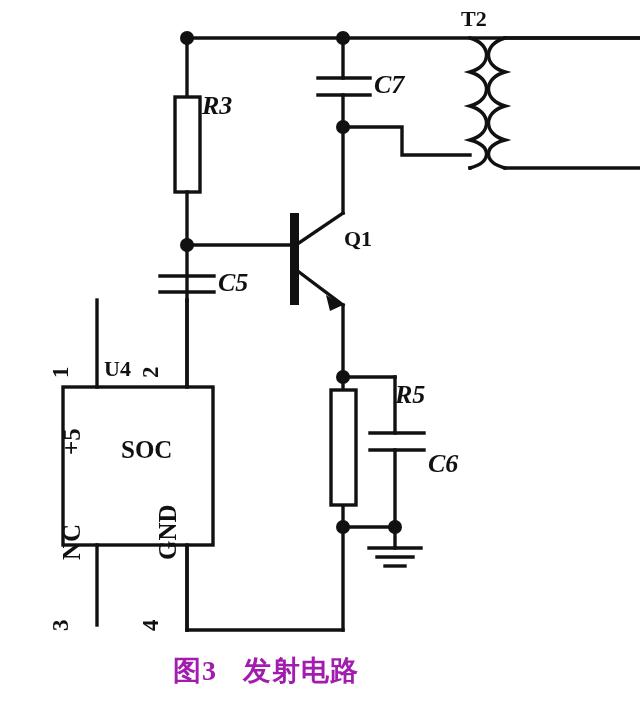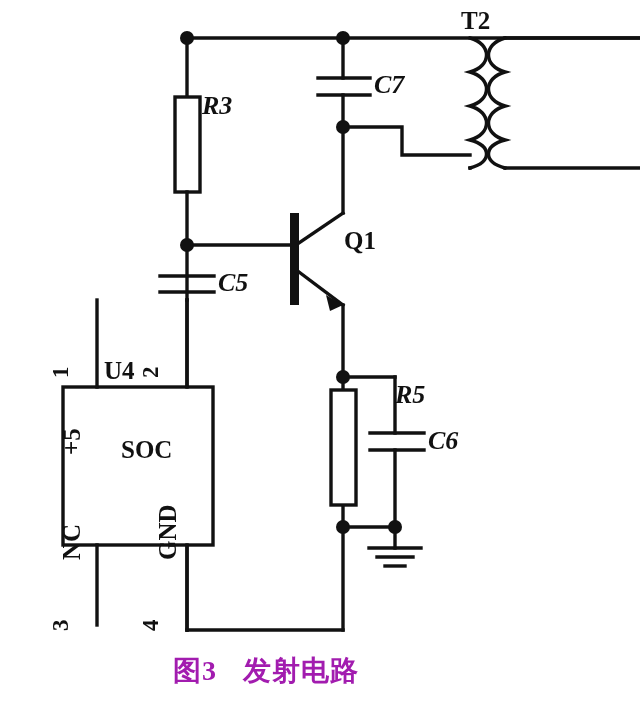--- a/index.html
+++ b/index.html
@@ -6,21 +6,21 @@
   body{
     width:640px;height:710px;position:relative;overflow:hidden;
     font-family:"Liberation Serif", serif;
     color:#111;
   }
   #schematic-root{position:absolute;inset:0;width:640px;height:710px;}
   svg.circuit{position:absolute;left:0;top:0;width:640px;height:710px;}
 
   .lbl{position:absolute;white-space:nowrap;line-height:1;}
   .comp-label{font-family:"Liberation Serif", serif;font-style:italic;font-weight:bold;font-size:26px;}
-  .ref-label{font-family:"Liberation Serif", serif;font-weight:bold;font-size:25px;font-style:normal;}
+  .ref-label{font-family:"Liberation Serif", serif;font-weight:bold;font-size:22px;font-style:normal;}
   .pin-num{font-family:"Liberation Serif", serif;font-weight:bold;font-size:23px;}
   .chip-txt{font-family:"Liberation Serif", serif;font-weight:bold;font-size:25px;}
   .rot90{transform:rotate(-90deg);transform-origin:left bottom;}
 
   .caption{
     position:absolute;left:0;top:652px;width:532px;text-align:center;
     font-family:"DejaVu Sans", sans-serif;font-weight:bold;font-size:28px;
     letter-spacing:1px;color:#a21caf;
   }
   .caption .num{font-family:"Liberation Serif", serif;}
@@ -139,21 +139,21 @@
   <div class="lbl comp-label" style="left:202px;top:93px;">R3</div>
 
   <div class="lbl comp-label" style="left:374px;top:72px;">C7</div>
 
   <div class="lbl ref-label" style="left:344px;top:228px;">Q1</div>
 
   <div class="lbl comp-label" style="left:218px;top:270px;text-align:right;">C5</div>
 
   <div class="lbl comp-label" style="left:359px;top:382px;margin-left:36px;">R5</div>
 
-  <div class="lbl comp-label" style="left:428px;top:428px;font-style:italic;">C6</div>
+  <div class="lbl comp-label" style="left:428px;top:451px;font-style:italic;">C6</div>
 
   <div class="lbl ref-label" style="left:104px;top:358px;">U4</div>
 
   <div class="lbl chip-txt" style="left:110px;top:437px;margin-left:11px;">SOC</div>
 
   <div class="lbl chip-txt rot90" style="left:84px;top:430px;">+5</div>
 
   <div class="lbl chip-txt rot90" style="left:84px;top:535px;">NC</div>
 
   <div class="lbl chip-txt rot90" style="left:180px;top:535px;">GND</div>

